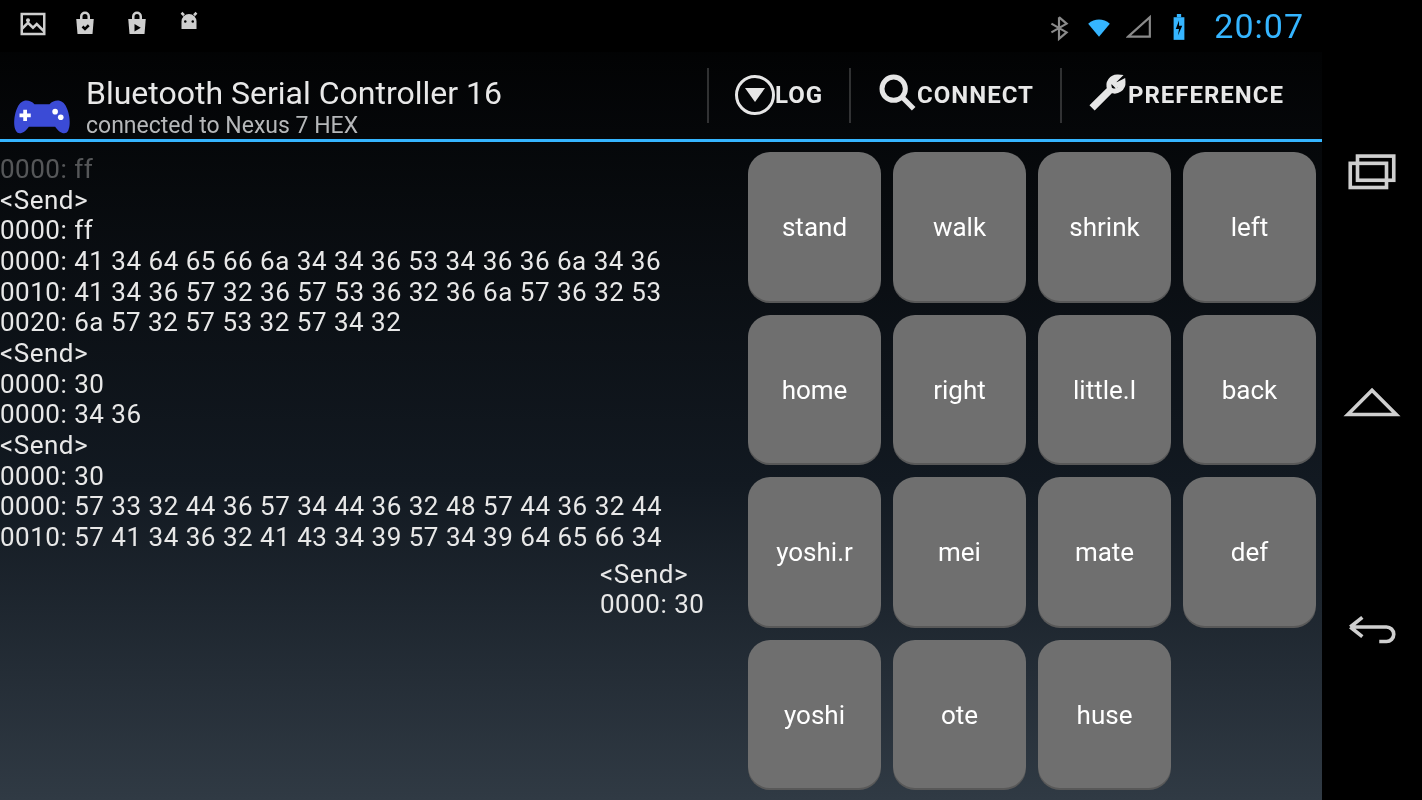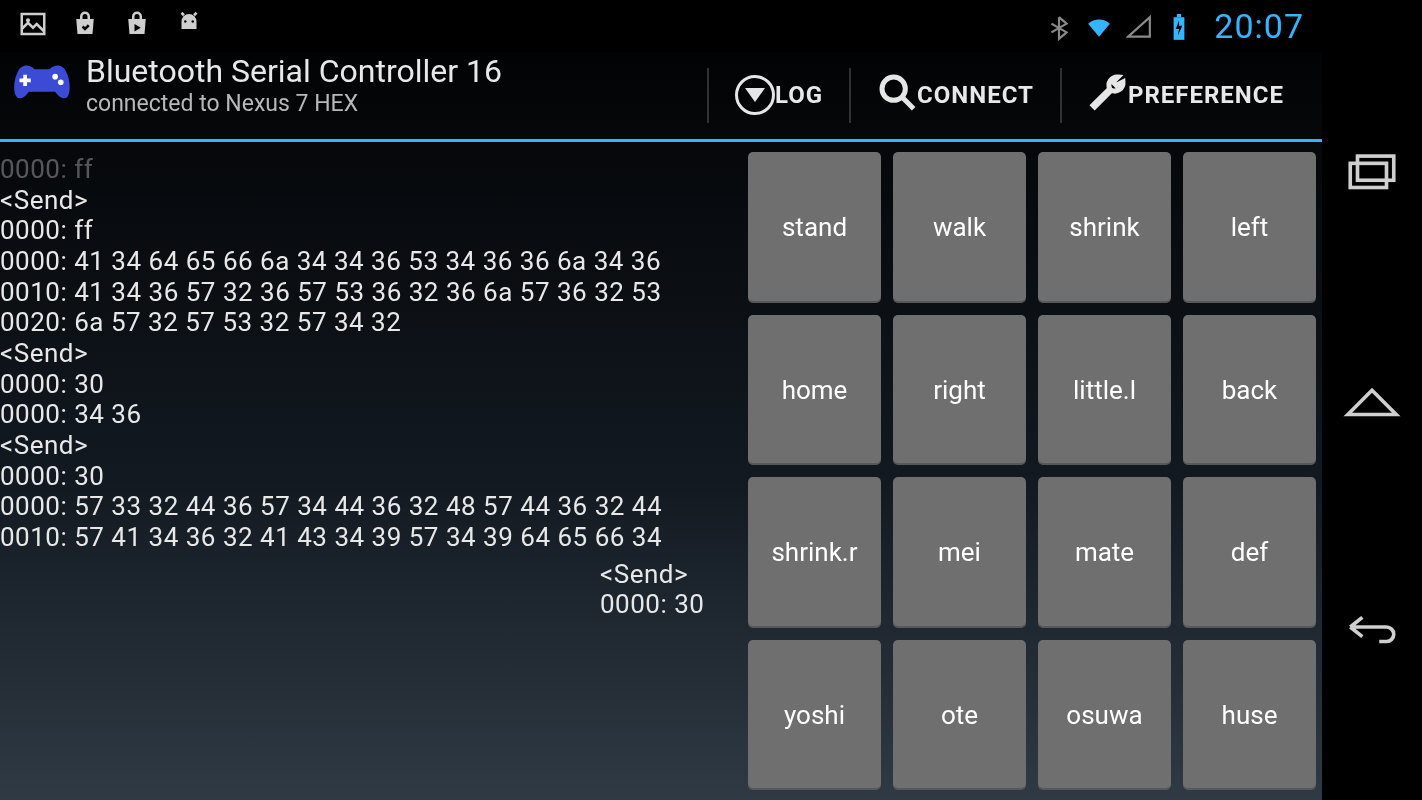--- a/index.html
+++ b/index.html
@@ -19,38 +19,38 @@
   .navbar svg{width:58px;height:48px;fill:none;stroke:#cfcfcf;stroke-width:3}
   .nav-btn{display:flex;align-items:center;justify-content:center;width:80px;height:80px}
 
   .statusbar{height:52px;display:flex;align-items:center;padding:0 18px;color:var(--text);background:#000}
   .status-left{display:flex;gap:22px;align-items:center}
   .status-left svg{width:30px;height:30px;fill:#cfcfcf}
   .status-right{margin-left:auto;display:flex;gap:14px;align-items:flex-end}
   .status-right svg{width:26px;height:28px}
   .clock{color:var(--blue);font-size:34px;font-weight:400;letter-spacing:1px;margin-left:8px}
 
-  .actionbar{height:90px;display:flex;align-items:flex-start;border-bottom:3px solid var(--blue);background:transparent;padding:0 12px}
+  .actionbar{height:90px;display:flex;align-items:flex-end;border-bottom:3px solid var(--blue);background:transparent;padding:0 12px}
   .app-icon{width:60px;height:52px;margin-right:14px;display:flex;align-items:center;justify-content:center}
   .app-titles{display:flex;flex-direction:column}
   .app-title{color:var(--text);font-size:32px;font-weight:400}
   .app-sub{color:var(--sub);font-size:23px;}
   .actions{margin-left:auto;display:flex;align-items:stretch;height:100%}
   .action{display:flex;align-items:center;padding:0 26px;color:var(--text);font-size:24px;font-weight:700;letter-spacing:1px;border-left:2px solid rgba(255,255,255,0.18);height:64%;align-self:center}
   .action svg{width:40px;height:40px;stroke:#e6e6e6;fill:none;stroke-width:3}
   .action .circle{width:40px;height:40px;border:3px solid #e6e6e6;border-radius:50%;display:flex;align-items:center;justify-content:center}
   .action .circle:after{content:"";border-top:14px solid #e6e6e6;border-left:10px solid transparent;border-right:10px solid transparent}
 
   .content{flex:1;display:flex;min-height:0;position:relative}
   .log{flex:1;color:var(--text);font-size:26px;font-weight:400;line-height:1.18;padding:12px 0 12px 0;letter-spacing:0.5px;font-family:"Roboto",Arial,sans-serif;overflow:hidden;min-width:0}
   .log .line{white-space:pre}
   .log .rightblock{display:flex;flex-direction:column;align-items:flex-start;margin-left:600px;margin-top:6px}
 
   .keypad{width:580px;display:grid;grid-template-columns:repeat(4,1fr);grid-auto-rows:1fr;gap:12px;padding:10px 6px 10px 6px}
-  .keypad button{background:var(--btn);border:none;border-radius:5px;color:#fff;font-size:26px;font-weight:400;display:flex;align-items:center;justify-content:center;box-shadow:inset 0 -2px 0 rgba(0,0,0,0.2)}
+  .keypad button{background:var(--btn);border:none;border-radius:22px;color:#fff;font-size:26px;font-weight:400;display:flex;align-items:center;justify-content:center;box-shadow:inset 0 -2px 0 rgba(0,0,0,0.2)}
 </style>
 </head>
 <body>
 
 <div class="device">
   <div class="screen">
 
     <div class="statusbar">
       <div class="status-left">
         <span>
@@ -178,27 +178,26 @@
 
       <div class="keypad">
         <button>stand</button>
         <button>walk</button>
         <button>shrink</button>
         <button>left</button>
         <button>home</button>
         <button>right</button>
         <button>little.l</button>
         <button>back</button>
-        <button>shrink.r</button>
+        <button>yoshi.r</button>
         <button>mei</button>
         <button>mate</button>
         <button>def</button>
         <button>yoshi</button>
         <button>ote</button>
-        <button>osuwa</button>
         <button>huse</button>
       </div>
     </div>
   </div>
 
   <div class="navbar">
     <div class="nav-btn">
       <svg viewBox="0 0 48 36">
           <rect x="6" y="10" width="30" height="20"></rect>
           <rect x="12" y="4" width="30" height="20"></rect>

